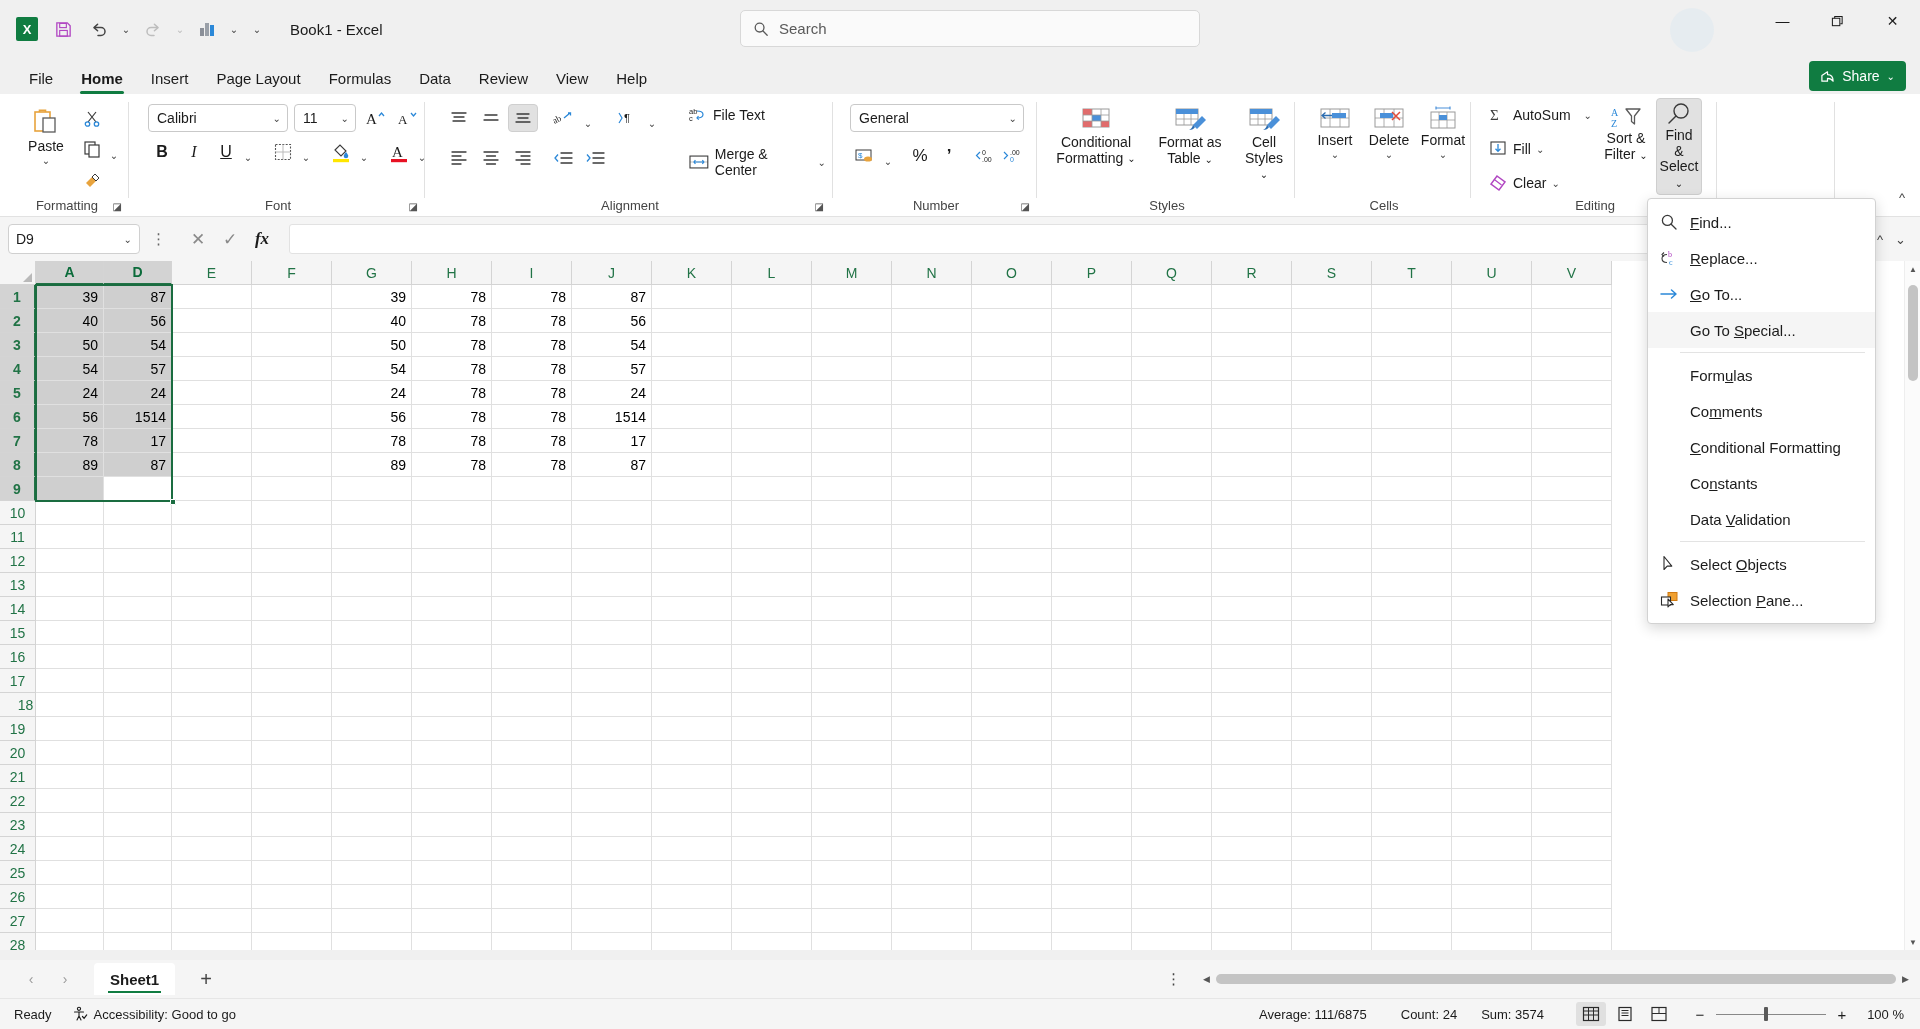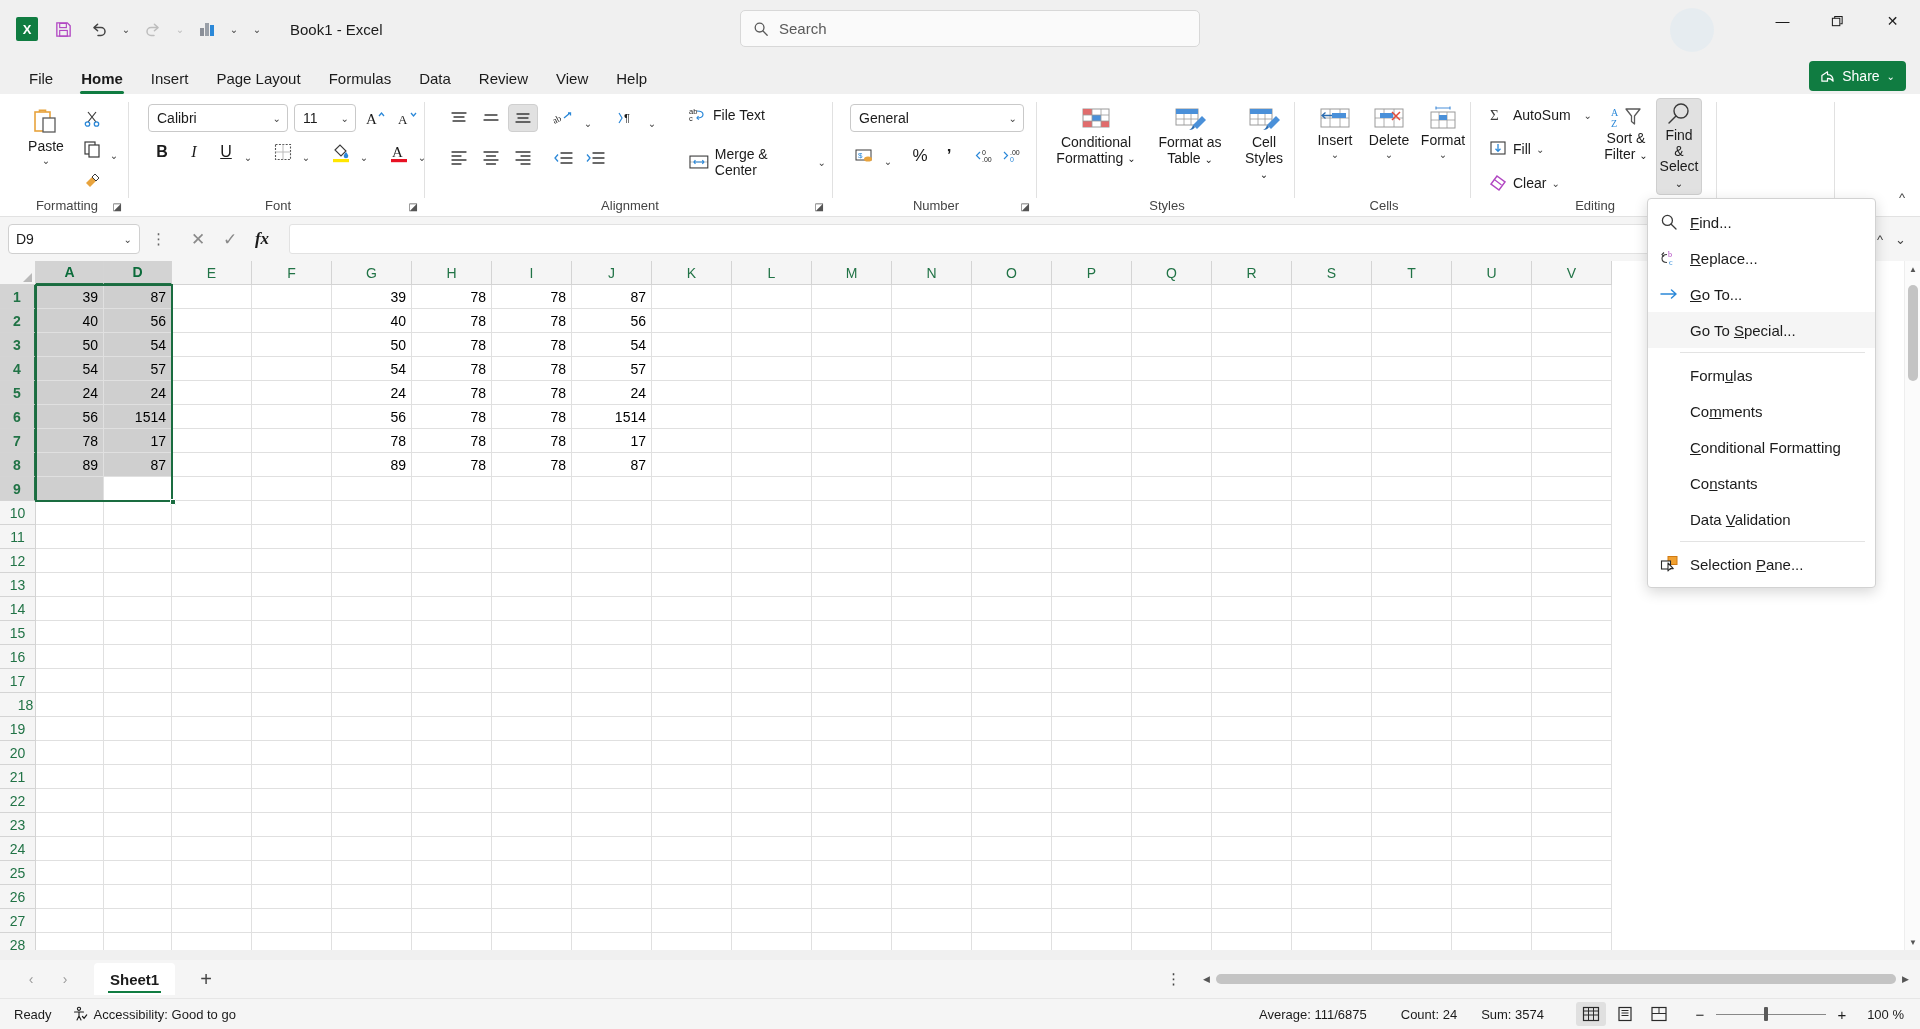--- a/index.html
+++ b/index.html
@@ -1404,20 +1404,28 @@
       <span class="micon"></span>
       <span class="mlabel">Co<u>n</u>stants</span>
     </div>
     <div class="mitem">
       <span class="micon"></span>
       <span class="mlabel">Data <u>V</u>alidation</span>
     </div>
     <div class="msep"></div>
     <div class="mitem">
       <span class="micon">
+        <svg width="16" height="18" viewBox="0 0 16 18">
+          <path d="M3 1.5v13l3.2-3.4h4.6z" fill="#fff" stroke="#2a2a2a" stroke-width="1.1" stroke-linejoin="round"></path>
+        </svg>
+      </span>
+      <span class="mlabel">Select <u>O</u>bjects</span>
+    </div>
+    <div class="mitem">
+      <span class="micon">
         <svg width="19" height="18" viewBox="0 0 19 18">
           <rect x="8" y="1.5" width="9" height="8" fill="#f0a030" stroke="#d07a12" stroke-width="1"></rect>
           <rect x="1.5" y="6" width="9" height="8" fill="#fff" stroke="#2a2a2a" stroke-width="1.1"></rect>
           <path d="M8 8v8l2.2-2.4h3.1z" fill="#fff" stroke="#2a2a2a" stroke-width="1.1" stroke-linejoin="round"></path>
         </svg>
       </span>
       <span class="mlabel">Selection <u>P</u>ane...</span>
     </div>
   </div>
 

